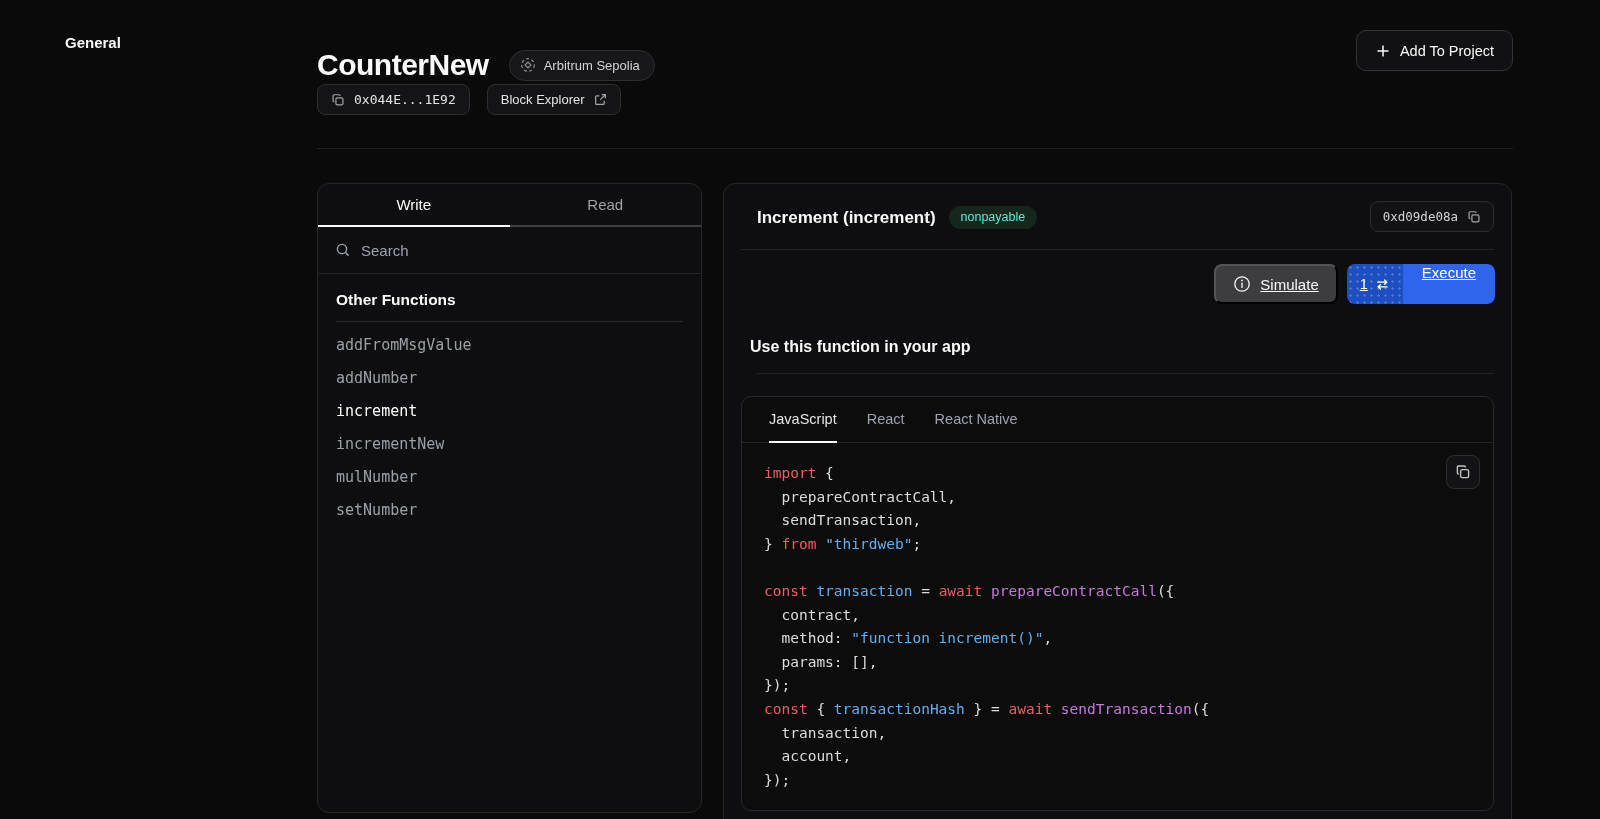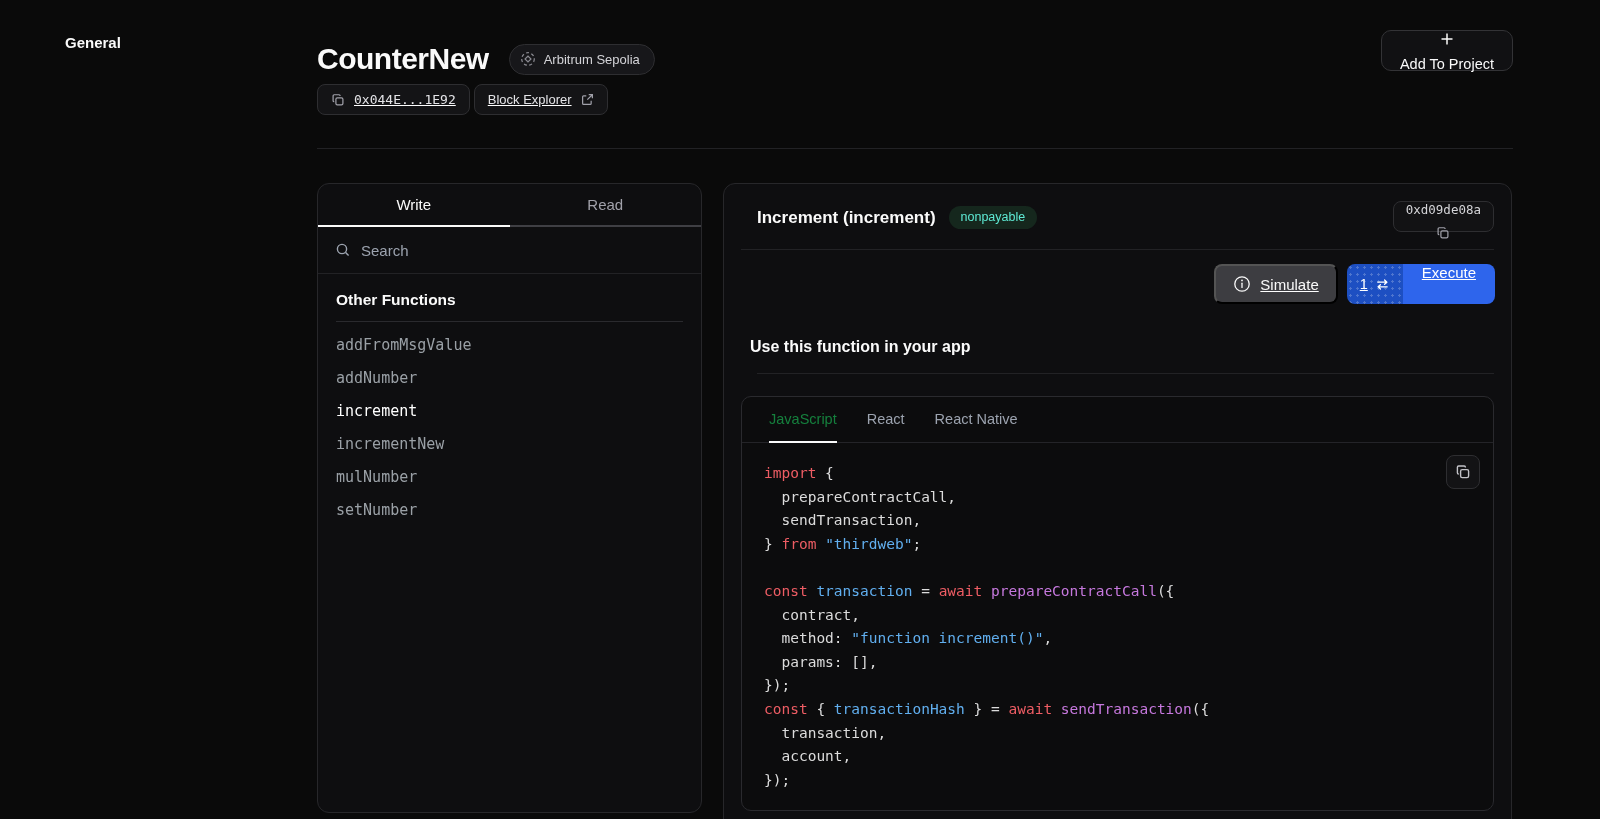--- a/index.html
+++ b/index.html
@@ -16,39 +16,39 @@
   .sidebar { position:absolute; left:55px; top:34px; width:237px; }
   .sidebar-heading { font-size:15px; font-weight:700; color:#fafafa; padding-left:10px; margin-bottom:20px; }
   .nav-item {
     height:34px; margin-bottom:7px; display:flex; align-items:center;
     padding-left:10px; border-radius:8px; font-size:15px; color:#a3a3a3; cursor:pointer;
   }
   .nav-item.active { background:#262629; color:#fafafa; }
 
   
   .main-header { position:absolute; left:317px; right:87px; top:0; }
-  .title-row { position:absolute; top:42px; left:0; display:flex; align-items:center; gap:20px; }
+  .title-row { position:absolute; top:48px; left:0; display:flex; align-items:center; gap:20px; }
   .page-title { font-size:30px; font-weight:700; letter-spacing:-0.5px; color:#fafafa; }
   .net-badge {
     display:flex; align-items:center; gap:8px; height:31px; padding:0 14px 0 10px;
     background:#17171a; border:1px solid #2e2e31; border-radius:999px;
     font-size:13px; color:#d4d4d8; cursor:pointer;
   }
-  .pill-row { position:absolute; top:84px; left:0; display:flex; gap:4px;text-decoration:underline; }
+  .pill-row { position:absolute; top:84px; left:0; display:flex; gap:17px; }
   .pill-btn {
     display:flex; align-items:center; gap:9px; height:31px; padding:0 13px;
     background:#141416; border:1px solid #2e2e31; border-radius:8px;
     font-size:13px; color:#e4e4e7; cursor:pointer; white-space:nowrap;
   }
   .pill-btn .mono { font-size:13px; }
   .add-project-btn {
     position:absolute; top:30px; right:0; height:41px; padding:0 18px;
     display:flex; align-items:center; gap:9px;
     background:#111113; border:1px solid #333336; border-radius:10px;
-    font-size:14.5px; font-weight:500; color:#fafafa; cursor:pointer;flex-direction:column;
+    font-size:14.5px; font-weight:500; color:#fafafa; cursor:pointer;
   }
   .header-divider { position:absolute; top:148px; left:0; right:0; height:1px; background:#222225; }
 
   
   .panel { background:#0e0e10; border:1px solid #27272a; border-radius:12px; }
   .functions-panel { position:absolute; left:317px; top:183px; width:385px; height:630px; overflow:hidden; }
   .detail-panel { position:absolute; left:723px; top:183px; width:789px; height:660px; overflow:hidden; }
 
   
   .fn-tabs { display:flex; height:43px; }
@@ -73,21 +73,21 @@
   .detail-header { position:relative; padding:22px 16px 20px 33px; display:flex; align-items:center; gap:13px; }
   .detail-title { font-size:17px; font-weight:700; color:#fafafa; }
   .mut-badge {
     background:#15271d; color:#5eead4; font-size:12.5px; font-weight:500;
     padding:4px 12px 5px; border-radius:999px;
   }
   .selector-pill {
     position:absolute; right:17px; top:17px; height:31px; padding:0 12px;
     display:flex; align-items:center; gap:9px;
     background:#121214; border:1px solid #2e2e31; border-radius:8px;
-    font-size:12.5px; color:#d4d4d8; cursor:pointer;flex-direction:column;
+    font-size:12.5px; color:#d4d4d8; cursor:pointer;
   }
   .detail-divider { height:1px; background:#222225; margin:0 17px; }
   .action-row { display:flex; justify-content:flex-end; align-items:center; gap:9px; padding:14px 16px;text-decoration:underline; }
   .simulate-btn {
     display:flex; align-items:center; gap:9px; height:40px; padding:0 17px;
     background:#3d3d41; border-radius:8px; color:#fafafa; font-size:15px; font-weight:500; cursor:pointer;
   }
   .exec-split { display:flex; height:40px; border-radius:8px; overflow:hidden; cursor:pointer; }
   .queue-count {
     display:flex; align-items:center; gap:7px; padding:0 13px;
@@ -97,21 +97,21 @@
     font-size:14.5px; font-weight:500; color:#fff;
   }
   .execute-btn { display:flex; padding:0 19px; background:#2e65ec; font-size:15px; font-weight:500; color:#fff; }
   .usage-heading { font-size:16px; font-weight:700; color:#fafafa; margin:20px 17px 0 26px; }
   .usage-divider { height:1px; background:#222225; margin:17px 17px 0 33px; }
 
   
   .code-panel { position:absolute; left:17px; right:17px; top:212px; height:415px; background:#0c0c0d; border:1px solid #2a2a2e; border-radius:10px; overflow:hidden; }
   .code-tabs { display:flex; align-items:stretch; height:46px; border-bottom:1px solid #242428; padding-left:27px; gap:30px; }
   .code-tab { display:flex; align-items:center; font-size:14.5px; font-weight:500; color:#9ca3af; cursor:pointer; border-bottom:2px solid transparent; margin-bottom:-1px; }
-  .code-tab.active { color:#15803d; border-bottom-color:#fafafa; }
+  .code-tab.active { color:#e5e5e5; border-bottom-color:#fafafa; }
   .code-body { position:relative; padding:19px 22px; }
   .copy-code-btn {
     position:absolute; right:13px; top:12px; width:34px; height:34px;
     display:flex; align-items:center; justify-content:center;
     background:#131315; border:1px solid #2e2e31; border-radius:8px; cursor:pointer;
   }
   .code-block { font-family:"DejaVu Sans Mono","Liberation Mono",monospace; font-size:14.5px; line-height:23.6px; white-space:pre; }
   .tok-p { color:#dcdcdc; }
   .tok-k { color:#ee5d64; }
   .tok-v { color:#61afef;text-align:center; }

